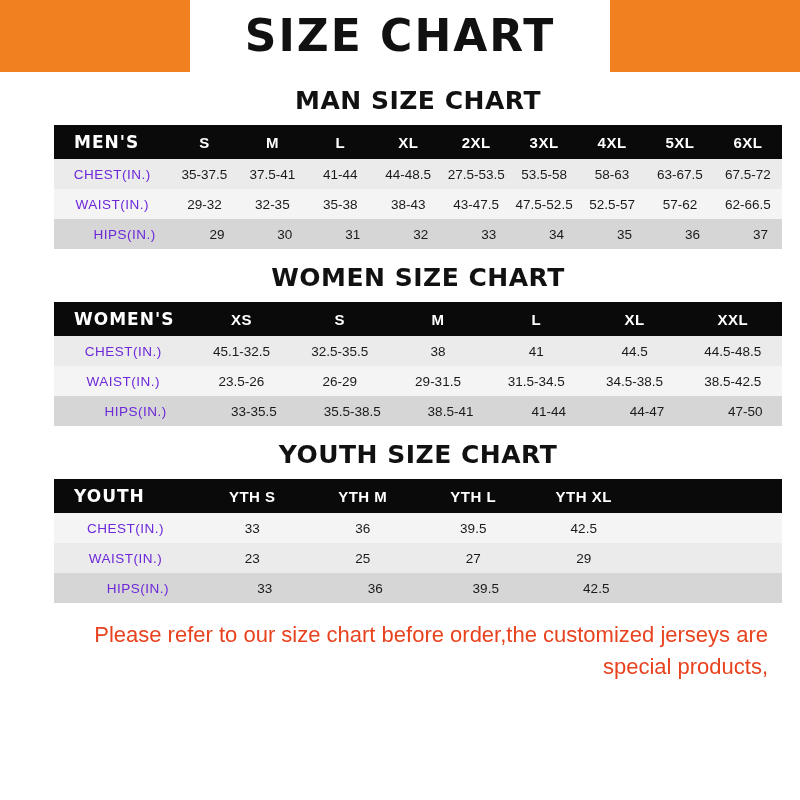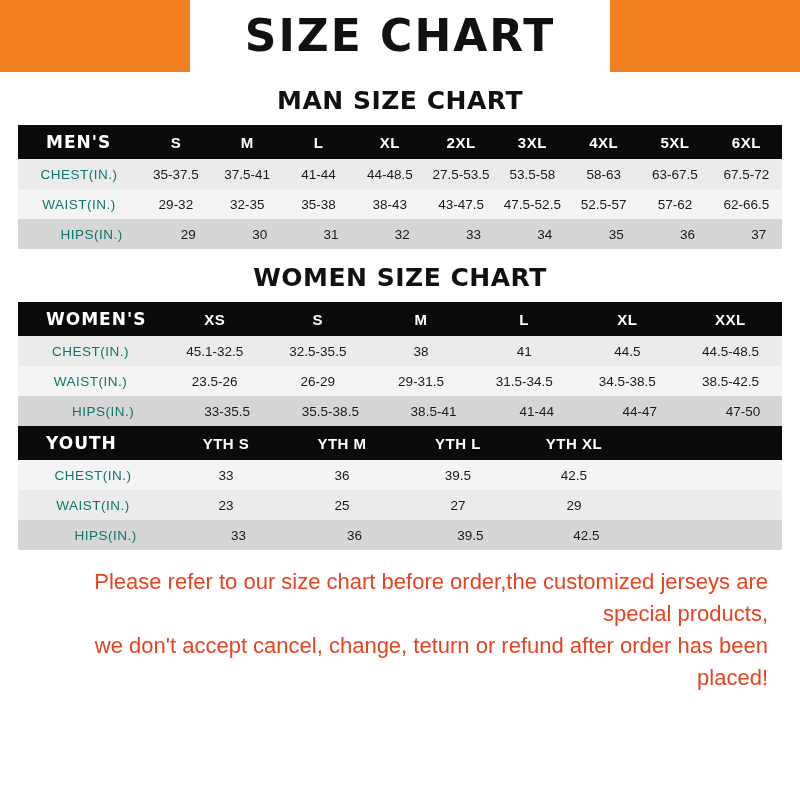--- a/index.html
+++ b/index.html
@@ -52,20 +52,21 @@
     font-family: "DejaVu Sans", sans-serif;
     font-weight: bold;
     font-size: 44px;
     letter-spacing: 2px;
     color: #111111;
     line-height: 72px;
   }
   .content {
     padding: 0 18px;
     box-sizing: border-box;
+    margin-left: 36px;
   }
   .section-title {
     text-align: center;
     font-family: "DejaVu Sans", sans-serif;
     font-weight: bold;
     font-size: 25px;
     color: #111111;
     letter-spacing: 0.5px;
     margin: 14px 0 10px 0;
   }
@@ -88,39 +89,39 @@
   table.size-table thead th {
     background: #0a0a0a;
     color: #ffffff;
     font-size: 15px;
     font-weight: bold;
     height: 34px;
     letter-spacing: 0.5px;
   }
   table.size-table thead th.rowlabel {
     text-align: left;
-    padding-left: 28px;
+    padding-left: 20px;
     font-family: "DejaVu Sans", sans-serif;
     font-size: 17px;
     letter-spacing: 1px;
   }
   table.size-table tbody tr.light td {
     background: #ebebeb;
   }
   table.size-table tbody tr.lighter td {
     background: #f4f4f4;
   }
   table.size-table tbody tr.dark td {
     background: #d6d6d6;
     padding-left: 25px;
   }
   table.size-table tbody td.rowlabel {
     font-size: 13.5px;
     letter-spacing: 0.5px;
-    color: #0f766e;
+    color: #6d28d9;
   }
   
   .men-table col.c0 { width: 16%; }
   .women-table col.c0 { width: 19%; }
   .youth-table col.c0 { width: 22%; }
   .youth-table col.cy { width: 17%; }
   .youth-table col.pad { width: 22%; }
 
   .notice {
     margin-top: 16px;
@@ -260,20 +261,21 @@
           <td>33-35.5</td>
           <td>35.5-38.5</td>
           <td>38.5-41</td>
           <td>41-44</td>
           <td>44-47</td>
           <td>47-50</td>
         </tr>
       </tbody>
     </table>
 
+    <div class="section-title">YOUTH SIZE CHART</div>
     <table class="size-table youth-table">
       <colgroup>
         <col class="c0">
           <col class="cy">
           <col class="cy">
           <col class="cy">
           <col class="cy">
           <col class="pad">
       </colgroup>
       <thead>
@@ -309,17 +311,16 @@
           <td>36</td>
           <td>39.5</td>
           <td>42.5</td>
           <td></td>
         </tr>
       </tbody>
     </table>
 
     <div class="notice">
       <div>Please refer to our size chart before order,the customized jerseys are special products,</div>
-      <div>we don't accept cancel, change, teturn or refund after order has been placed!</div>
     </div>
 
   </div>
 </div>
 
 </body></html>

